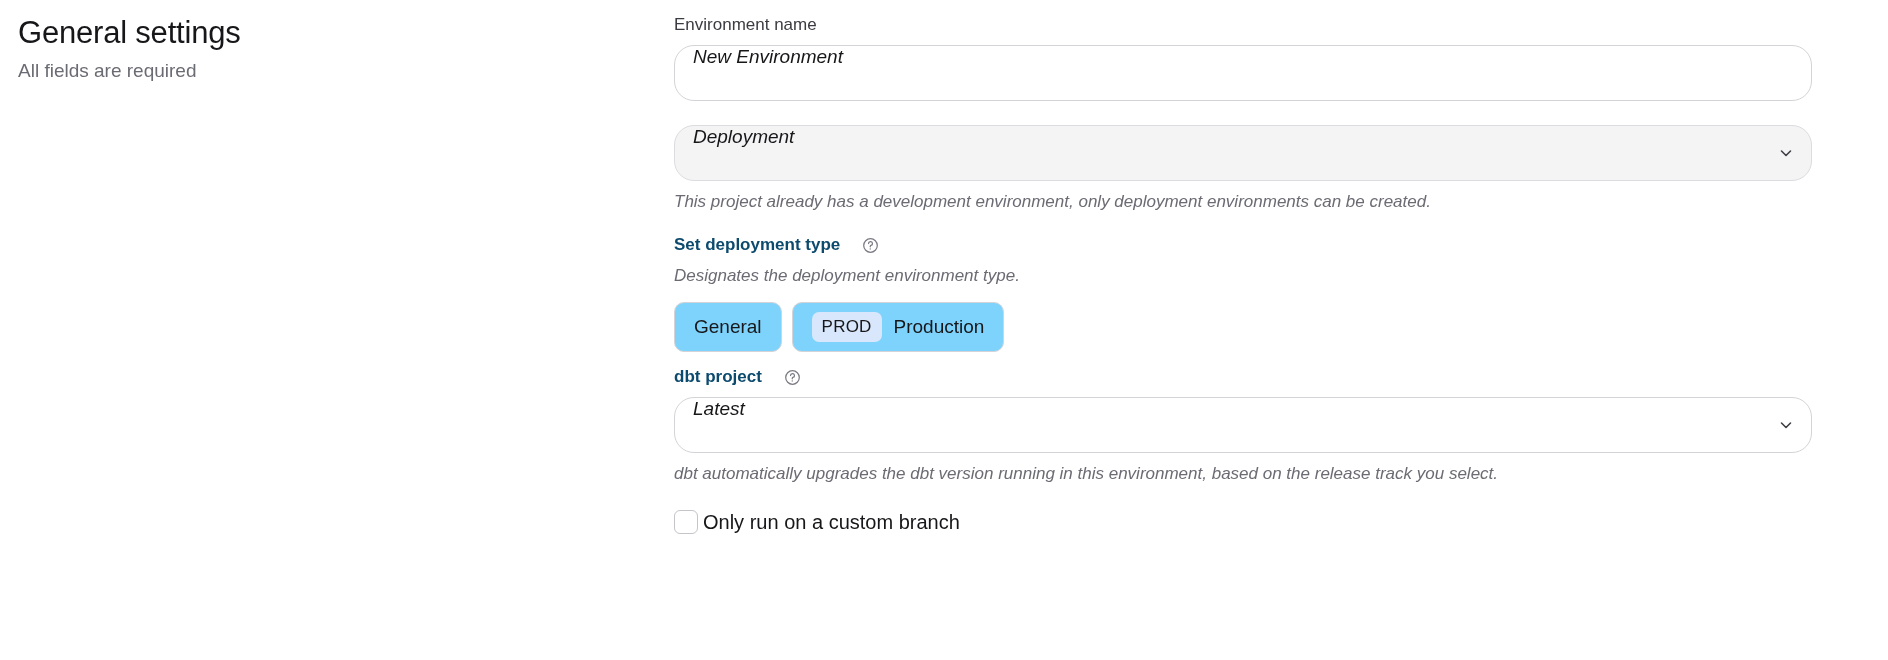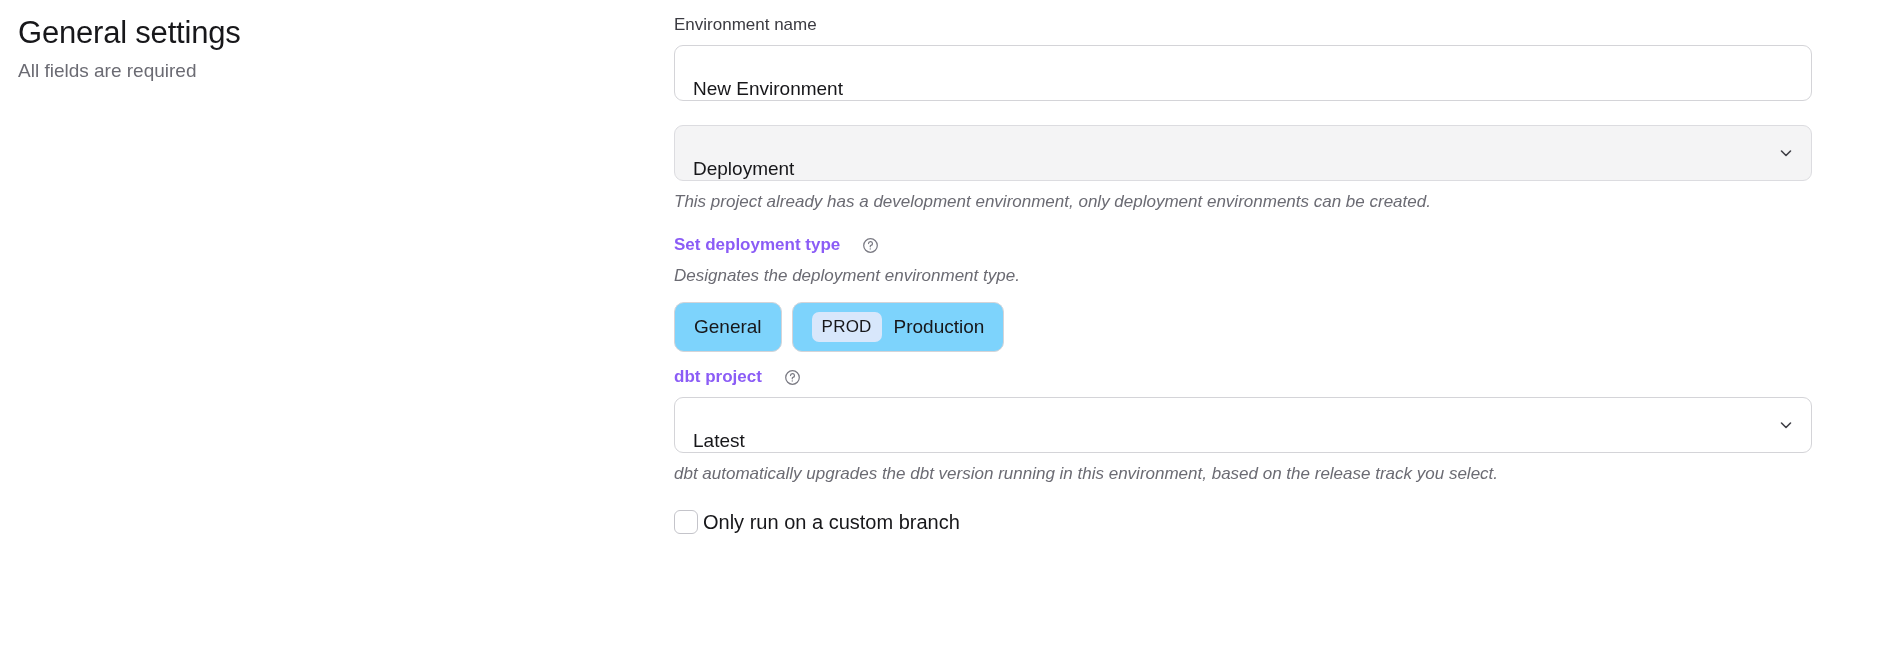--- a/index.html
+++ b/index.html
@@ -59,21 +59,21 @@
     display: block;
     font-size: 17px;
     line-height: 1.3;
     color: #3b3b42;
     margin-bottom: 9px;
   }
   .field-label.muted { color: #a3a3ab; }
 
   .field-label.strong {
     font-weight: 700;
-    color: #8b5cf6;
+    color: #0c4a6e;
     display: flex;
     align-items: center;
     gap: 22px;
   }
 
   .help-icon {
     display: inline-flex;
     align-items: center;
     justify-content: center;
     width: 17px;
@@ -81,29 +81,30 @@
     color: #7a7a83;
     flex: 0 0 17px;
   }
   .help-icon svg { display: block; }
 
   .text-input,
   .select-box {
     width: 100%;
     height: 56px;
     border: 1px solid #d4d4d8;
-    border-radius: 9px;
+    border-radius: 20px;
     background: #ffffff;
     font-family: "Liberation Sans", sans-serif;
     font-size: 19px;
     color: #17171a;
     padding: 0 18px;
     display: flex;
-    align-items: flex-end;
+    align-items: flex-start;
     outline: none;
+    font-style: italic;
   }
 
   .select-box {
     position: relative;
     justify-content: flex-start;
     padding-right: 42px;
   }
   .select-box.disabled {
     background: #f4f4f5;
     border-color: #dcdce0;

